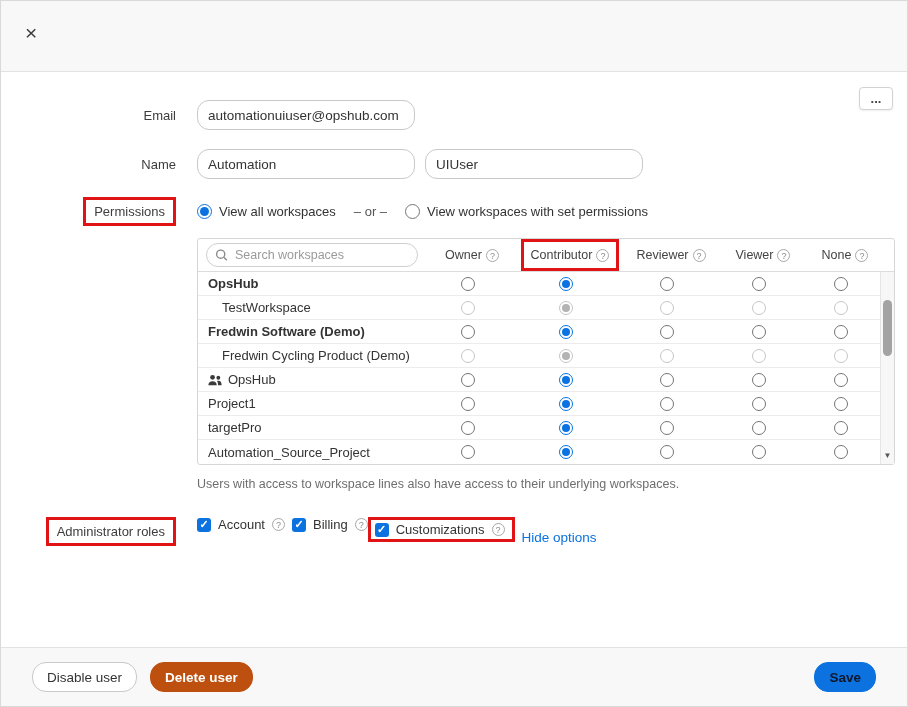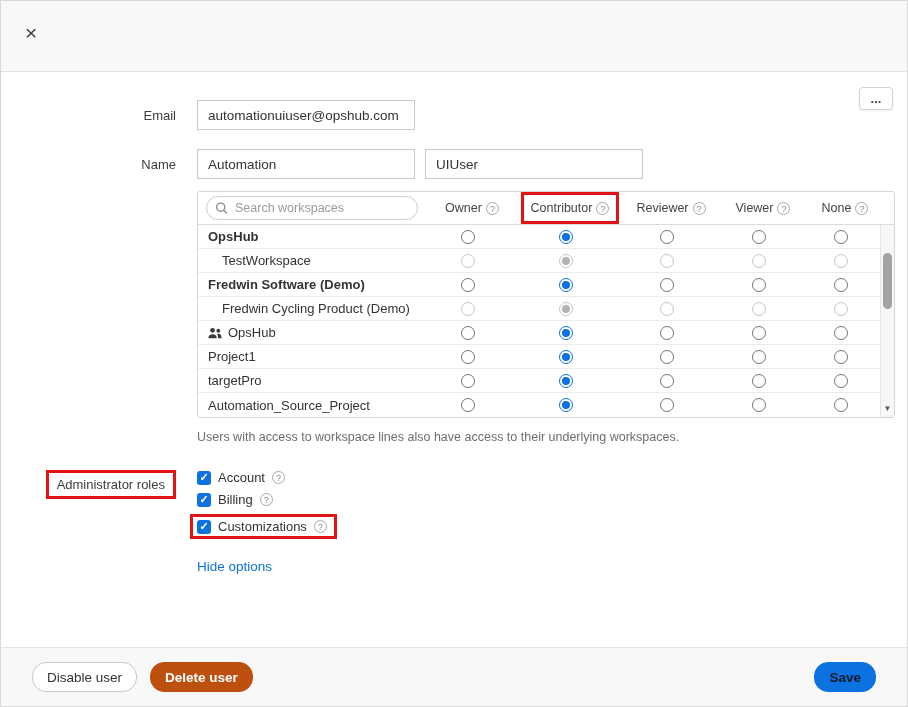--- a/index.html
+++ b/index.html
@@ -15,21 +15,21 @@
 
   
   .dlg-body{position:absolute;top:71px;left:0;right:0;bottom:59px;overflow:hidden}
   .more-btn{position:absolute;top:15px;right:14px;width:34px;height:23px;background:#fff;border:1px solid #d2d2d2;border-radius:4px;box-shadow:0 1px 2px rgba(0,0,0,.07);font-size:13px;font-weight:bold;color:#444;line-height:10px;cursor:pointer}
 
   .frow{display:flex;align-items:center}
   .flabel{width:188px;padding-right:13px;text-align:right;font-size:13px;color:#3d3d3d;flex:none}
   .fctrl{margin-left:8px}
   .email-row{margin-top:28px}
   .name-row{margin-top:19px}
-  .tinput{width:218px;height:30px;border:1px solid #c9c9c9;border-radius:0;padding:0 10px;font-size:13.5px;font-family:inherit;color:#333;background:#fff}
+  .tinput{width:218px;height:30px;border:1px solid #c9c9c9;border-radius:12px;padding:0 10px;font-size:13.5px;font-family:inherit;color:#333;background:#fff}
   .name-row .tinput + .tinput{margin-left:10px}
 
   
   .red-box{border:3px solid var(--annot);display:inline-block;padding:4px 8px}
 
   
   .perm-row{margin-top:18px;align-items:center}
   .perm-ctrl{display:flex;align-items:center;font-size:13px;color:#333}
   .radio-line{display:inline-flex;align-items:center;gap:7px;cursor:pointer}
   .or{margin:0 18px;color:#555}
@@ -61,21 +61,21 @@
   .radio-cell{display:flex;justify-content:center}
   .trow .radio{width:14px;height:14px}
   .ws-icon{display:inline-flex;flex:none}
   .vscroll{position:absolute;top:0;right:0;bottom:0;width:14px;background:#f7f7f7;border-left:1px solid #e4e4e4}
   .thumb{position:absolute;top:28px;left:2px;right:2px;height:56px;background:#a3a3a3;border-radius:6px}
   .sarrow{position:absolute;bottom:1px;left:0;right:0;text-align:center;font-size:8px;color:#555;line-height:14px}
   .note{margin-top:12px;font-size:12.5px;color:#6e6e6e}
 
   
   .admin-row{margin-top:26px;align-items:flex-start}
-  .admin-ctrl{display:flex;flex-direction:column;align-items:flex-start;gap:7px}
+  .admin-ctrl{display:flex;flex-direction:row;align-items:flex-start;gap:7px}
   .chk-row{display:inline-flex;align-items:center;gap:7px;font-size:13px;color:#333;cursor:pointer}
   .chk-row.red-box{padding:2px 7px 2px 4px;margin-left:-7px;border-width:3px}
   .chk{width:14px;height:14px;border-radius:3px;background:var(--accent);color:#fff;display:inline-flex;align-items:center;justify-content:center;flex:none}
   .chk.on::after{content:"\2713";font-size:11px;font-weight:bold;line-height:1}
   .link{color:var(--accent);font-size:13.5px;margin-top:13px;cursor:pointer;text-decoration:none}
 
   
   .dlg-footer{position:absolute;left:0;right:0;bottom:0;height:59px;background:#f8f8f8;border-top:1px solid #e2e2e2;display:flex;align-items:center;padding:0 31px;gap:13px}
   .btn{height:30px;padding:0 14px;border-radius:14px;font-size:13.5px;font-family:inherit;border:1px solid transparent;cursor:pointer}
   .btn.ghost{background:#fff;border-color:#c9c9c9;color:#333}
@@ -101,20 +101,36 @@
       </div>
     </div>
 
     <div class="frow name-row">
       <div class="flabel">Name</div>
       <div class="fctrl">
         <input class="tinput" value="Automation" style=""><input class="tinput" value="UIUser" style="">
       </div>
     </div>
 
+    <div class="frow perm-row">
+      <div class="flabel">
+        <span class="red-box"><span>Permissions</span></span>
+      </div>
+      <div class="fctrl perm-ctrl">
+        <label class="radio-line">
+          <span class="radio on"></span>
+          <span>View all workspaces</span>
+        </label>
+        <span class="or">– or –</span>
+        <label class="radio-line">
+          <span class="radio"></span>
+          <span>View workspaces with set permissions</span>
+        </label>
+      </div>
+    </div>
 
     <div class="frow table-wrap">
       <div class="flabel"></div>
       <div class="fctrl">
         <div class="ws-table">
           <div class="ws-head">
             <div class="cell search-cell">
               <span class="search-icon">
                 <svg width="13" height="13" viewBox="0 0 16 16">
                     <circle cx="7" cy="7" r="5" fill="none" stroke="#8a8a8a" stroke-width="1.7"></circle>

